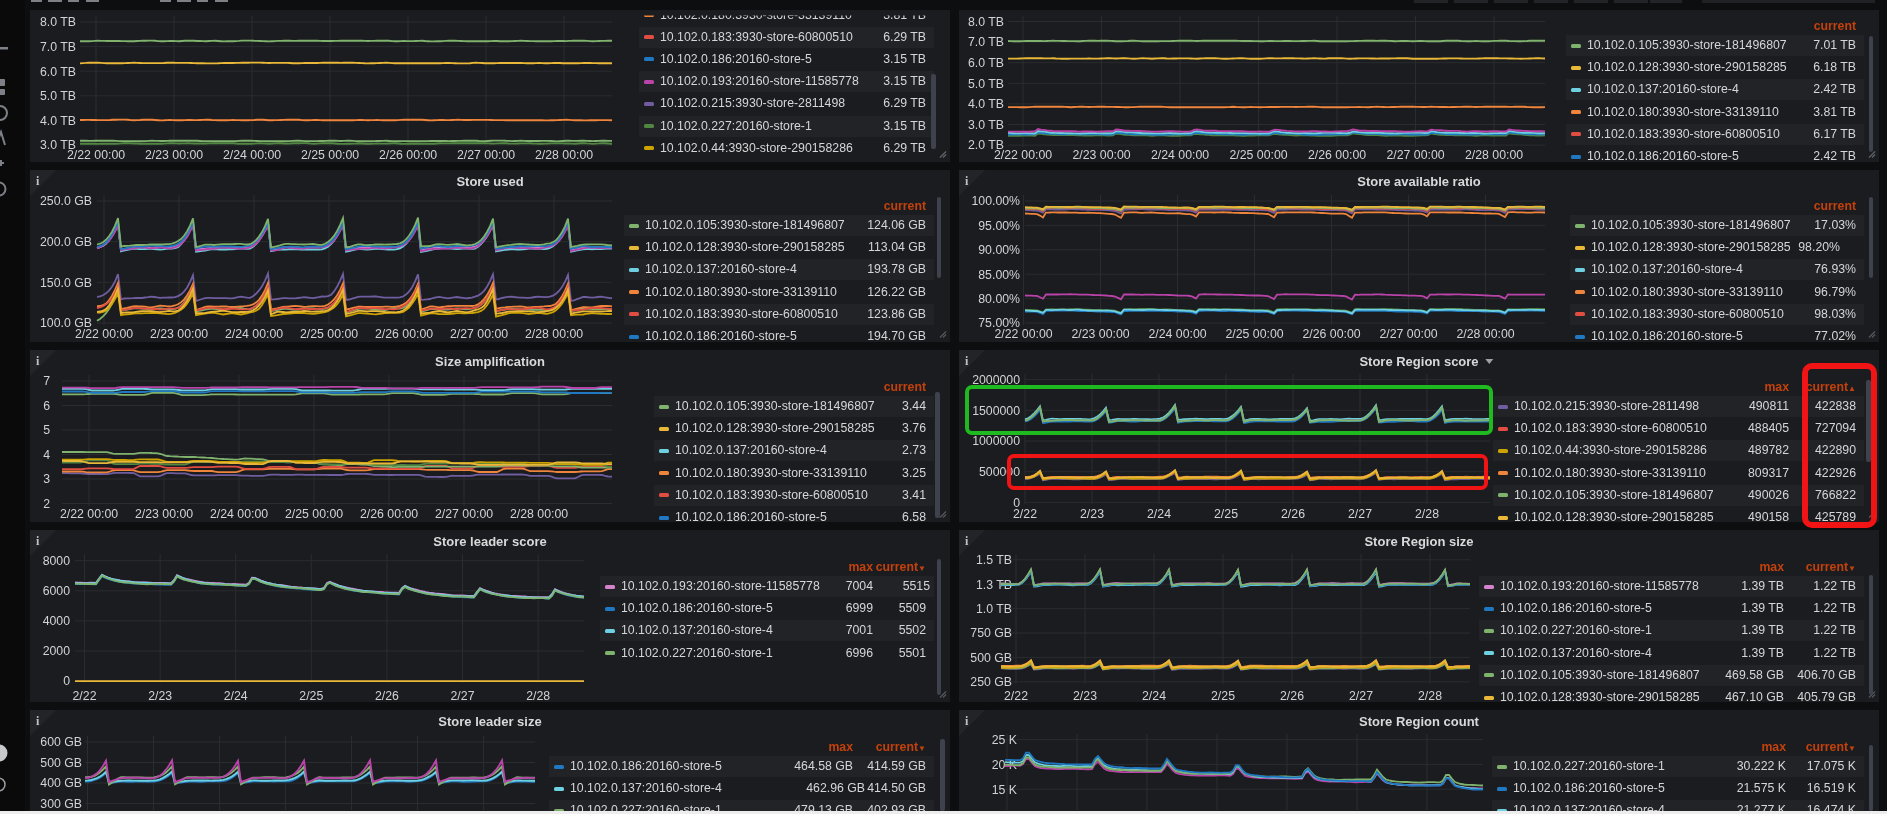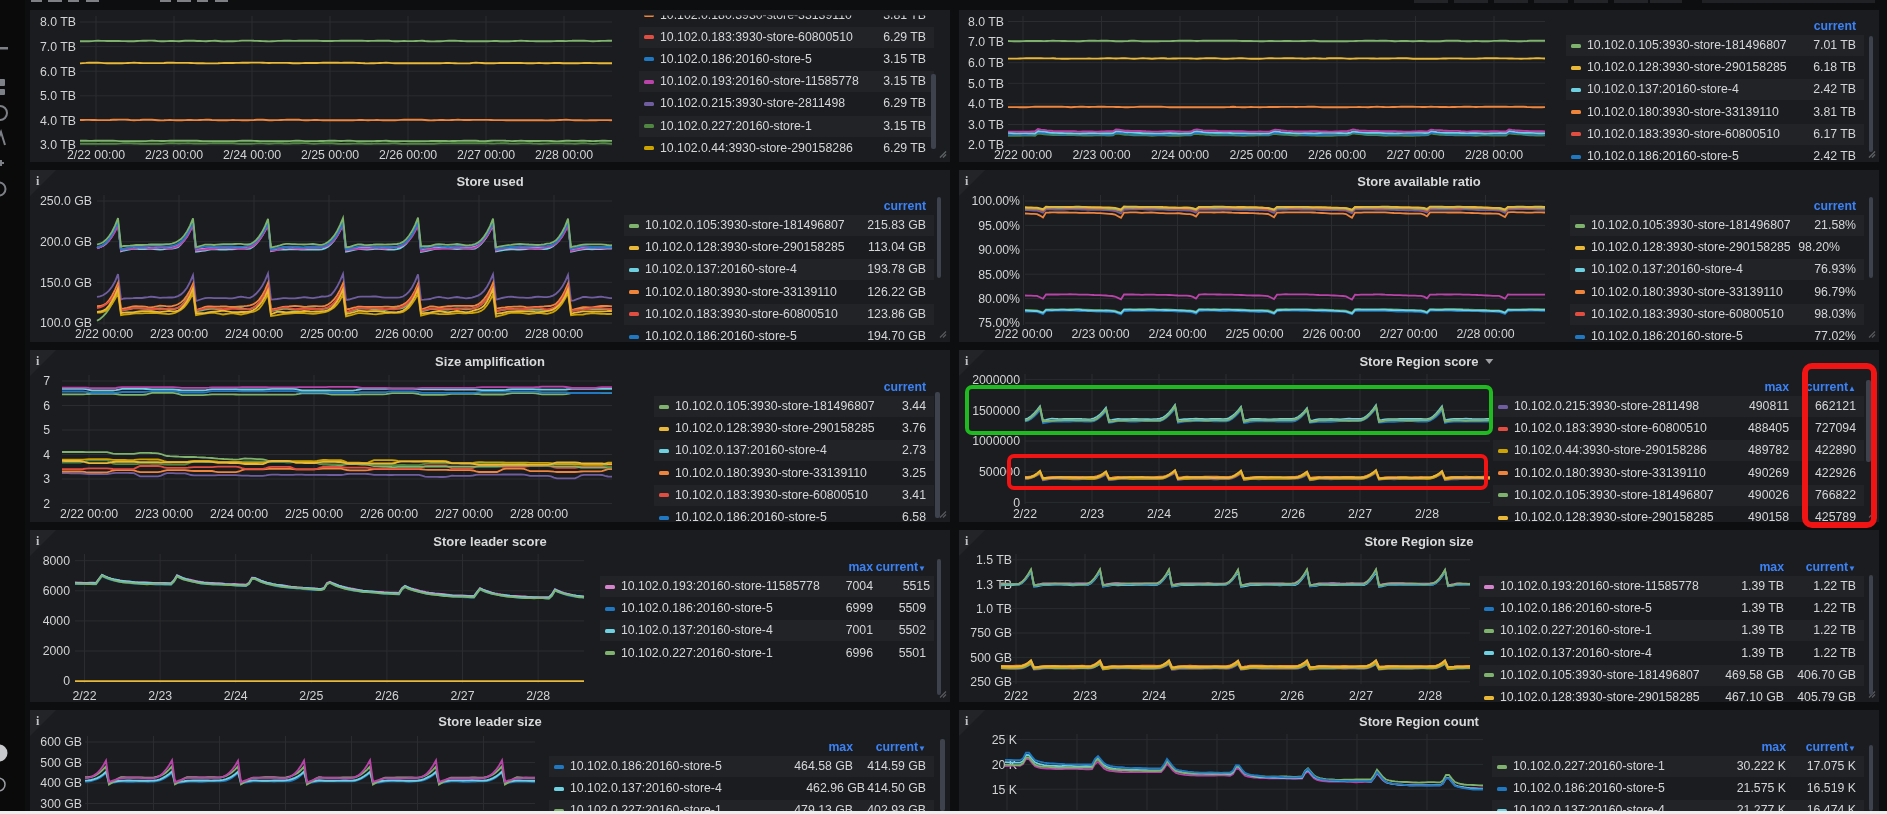--- a/index.html
+++ b/index.html
@@ -1,17 +1,17 @@
 <!DOCTYPE html>
 <html><head><meta charset="utf-8"><style>
 *{margin:0;padding:0;box-sizing:border-box;}
 body{width:1887px;height:814px;background:#0d0e10;font-family:"Liberation Sans",sans-serif;overflow:hidden;position:relative;}
 .panel{position:absolute;background:#1b1c1f;}
 .leg{position:absolute;left:0;top:0;width:1887px;height:814px;font-size:12.3px;color:#d5d6d8;z-index:3;}
-.hdr{color:#3b82f6;font-weight:bold;}
+.hdr{color:#c2410c;font-weight:bold;}
 .sb{position:absolute;width:4.5px;border-radius:2px;background:#3d424d;z-index:4;}
 .ann{position:absolute;z-index:6;border-radius:7px;}
 </style></head><body>
 <div class="panel" style="left:30.0px;top:9.5px;width:920.0px;height:152.0px;"></div>
 <div class="panel" style="left:959.0px;top:9.5px;width:920.0px;height:152.0px;"></div>
 <div class="panel" style="left:30.0px;top:170.0px;width:920.0px;height:171.5px;"></div>
 <div class="panel" style="left:959.0px;top:170.0px;width:920.0px;height:171.5px;"></div>
 <div class="panel" style="left:30.0px;top:350.0px;width:920.0px;height:171.5px;"></div>
 <div class="panel" style="left:959.0px;top:350.0px;width:920.0px;height:171.5px;"></div>
 <div class="panel" style="left:30.0px;top:530.0px;width:920.0px;height:171.5px;"></div>
@@ -102,21 +102,21 @@
       <span style="position:absolute;left:5px;top:8.5px;width:10px;height:4px;border-radius:1.5px;background:#1F78C1;"></span>
       <span style="position:absolute;left:21px;">10.102.0.186:20160-store-5</span>
       <span style="position:absolute;right:8.0px;">2.42 TB</span>
     </div>
 <div style="position:absolute;left:624.0px;top:196.0px;width:310.0px;height:21px;line-height:21px;">
       <span class="hdr" style="position:absolute;right:8.0px;">current</span>
     </div>
 <div style="position:absolute;left:624.0px;top:215.0px;width:310.0px;height:21px;line-height:21px;background:#222327;">
       <span style="position:absolute;left:5px;top:8.5px;width:10px;height:4px;border-radius:1.5px;background:#7EB26D;"></span>
       <span style="position:absolute;left:21px;">10.102.0.105:3930-store-181496807</span>
-      <span style="position:absolute;right:8.0px;">215.83 GB</span>
+      <span style="position:absolute;right:8.0px;">124.06 GB</span>
     </div>
 <div style="position:absolute;left:624.0px;top:237.2px;width:310.0px;height:21px;line-height:21px;">
       <span style="position:absolute;left:5px;top:8.5px;width:10px;height:4px;border-radius:1.5px;background:#EAB839;"></span>
       <span style="position:absolute;left:21px;">10.102.0.128:3930-store-290158285</span>
       <span style="position:absolute;right:8.0px;">113.04 GB</span>
     </div>
 <div style="position:absolute;left:624.0px;top:259.4px;width:310.0px;height:21px;line-height:21px;background:#222327;">
       <span style="position:absolute;left:5px;top:8.5px;width:10px;height:4px;border-radius:1.5px;background:#6ED0E0;"></span>
       <span style="position:absolute;left:21px;">10.102.0.137:20160-store-4</span>
       <span style="position:absolute;right:8.0px;">193.78 GB</span>
@@ -135,21 +135,21 @@
       <span style="position:absolute;left:5px;top:8.5px;width:10px;height:4px;border-radius:1.5px;background:#1F78C1;"></span>
       <span style="position:absolute;left:21px;">10.102.0.186:20160-store-5</span>
       <span style="position:absolute;right:8.0px;">194.70 GB</span>
     </div>
 <div style="position:absolute;left:1570.0px;top:196.0px;width:294.0px;height:21px;line-height:21px;">
       <span class="hdr" style="position:absolute;right:8.0px;">current</span>
     </div>
 <div style="position:absolute;left:1570.0px;top:215.0px;width:294.0px;height:21px;line-height:21px;background:#222327;">
       <span style="position:absolute;left:5px;top:8.5px;width:10px;height:4px;border-radius:1.5px;background:#7EB26D;"></span>
       <span style="position:absolute;left:21px;">10.102.0.105:3930-store-181496807</span>
-      <span style="position:absolute;right:8.0px;">21.58%</span>
+      <span style="position:absolute;right:8.0px;">17.03%</span>
     </div>
 <div style="position:absolute;left:1570.0px;top:237.2px;width:294.0px;height:21px;line-height:21px;">
       <span style="position:absolute;left:5px;top:8.5px;width:10px;height:4px;border-radius:1.5px;background:#EAB839;"></span>
       <span style="position:absolute;left:21px;">10.102.0.128:3930-store-290158285</span>
       <span style="position:absolute;right:24px;">98.20%</span>
     </div>
 <div style="position:absolute;left:1570.0px;top:259.4px;width:294.0px;height:21px;line-height:21px;background:#222327;">
       <span style="position:absolute;left:5px;top:8.5px;width:10px;height:4px;border-radius:1.5px;background:#6ED0E0;"></span>
       <span style="position:absolute;left:21px;">10.102.0.137:20160-store-4</span>
       <span style="position:absolute;right:8.0px;">76.93%</span>
@@ -203,38 +203,38 @@
       <span style="position:absolute;right:8.0px;">6.58</span>
     </div>
 <div style="position:absolute;left:1493.0px;top:376.5px;width:371.0px;height:21px;line-height:21px;">
       <span class="hdr" style="position:absolute;right:75.0px;">max</span>
       <span class="hdr" style="position:absolute;right:8.0px;">current<span style="font-size:8px;">▲</span></span>
     </div>
 <div style="position:absolute;left:1493.0px;top:396.0px;width:371.0px;height:21px;line-height:21px;background:#222327;">
       <span style="position:absolute;left:5px;top:8.5px;width:10px;height:4px;border-radius:1.5px;background:#705DA0;"></span>
       <span style="position:absolute;left:21px;">10.102.0.215:3930-store-2811498</span>
       <span style="position:absolute;right:75.0px;">490811</span>
-      <span style="position:absolute;right:8.0px;">662121</span>
+      <span style="position:absolute;right:8.0px;">422838</span>
     </div>
 <div style="position:absolute;left:1493.0px;top:418.2px;width:371.0px;height:21px;line-height:21px;">
       <span style="position:absolute;left:5px;top:8.5px;width:10px;height:4px;border-radius:1.5px;background:#E24D42;"></span>
       <span style="position:absolute;left:21px;">10.102.0.183:3930-store-60800510</span>
       <span style="position:absolute;right:75.0px;">488405</span>
       <span style="position:absolute;right:8.0px;">727094</span>
     </div>
 <div style="position:absolute;left:1493.0px;top:440.4px;width:371.0px;height:21px;line-height:21px;background:#222327;">
       <span style="position:absolute;left:5px;top:8.5px;width:10px;height:4px;border-radius:1.5px;background:#CCA300;"></span>
       <span style="position:absolute;left:21px;">10.102.0.44:3930-store-290158286</span>
       <span style="position:absolute;right:75.0px;">489782</span>
       <span style="position:absolute;right:8.0px;">422890</span>
     </div>
 <div style="position:absolute;left:1493.0px;top:462.6px;width:371.0px;height:21px;line-height:21px;">
       <span style="position:absolute;left:5px;top:8.5px;width:10px;height:4px;border-radius:1.5px;background:#EF843C;"></span>
       <span style="position:absolute;left:21px;">10.102.0.180:3930-store-33139110</span>
-      <span style="position:absolute;right:75.0px;">490269</span>
+      <span style="position:absolute;right:75.0px;">809317</span>
       <span style="position:absolute;right:8.0px;">422926</span>
     </div>
 <div style="position:absolute;left:1493.0px;top:484.8px;width:371.0px;height:21px;line-height:21px;background:#222327;">
       <span style="position:absolute;left:5px;top:8.5px;width:10px;height:4px;border-radius:1.5px;background:#7EB26D;"></span>
       <span style="position:absolute;left:21px;">10.102.0.105:3930-store-181496807</span>
       <span style="position:absolute;right:75.0px;">490026</span>
       <span style="position:absolute;right:8.0px;">766822</span>
     </div>
 <div style="position:absolute;left:1493.0px;top:507.0px;width:371.0px;height:21px;line-height:21px;clip-path:inset(0 0 6.5px 0);">
       <span style="position:absolute;left:5px;top:8.5px;width:10px;height:4px;border-radius:1.5px;background:#EAB839;"></span>

